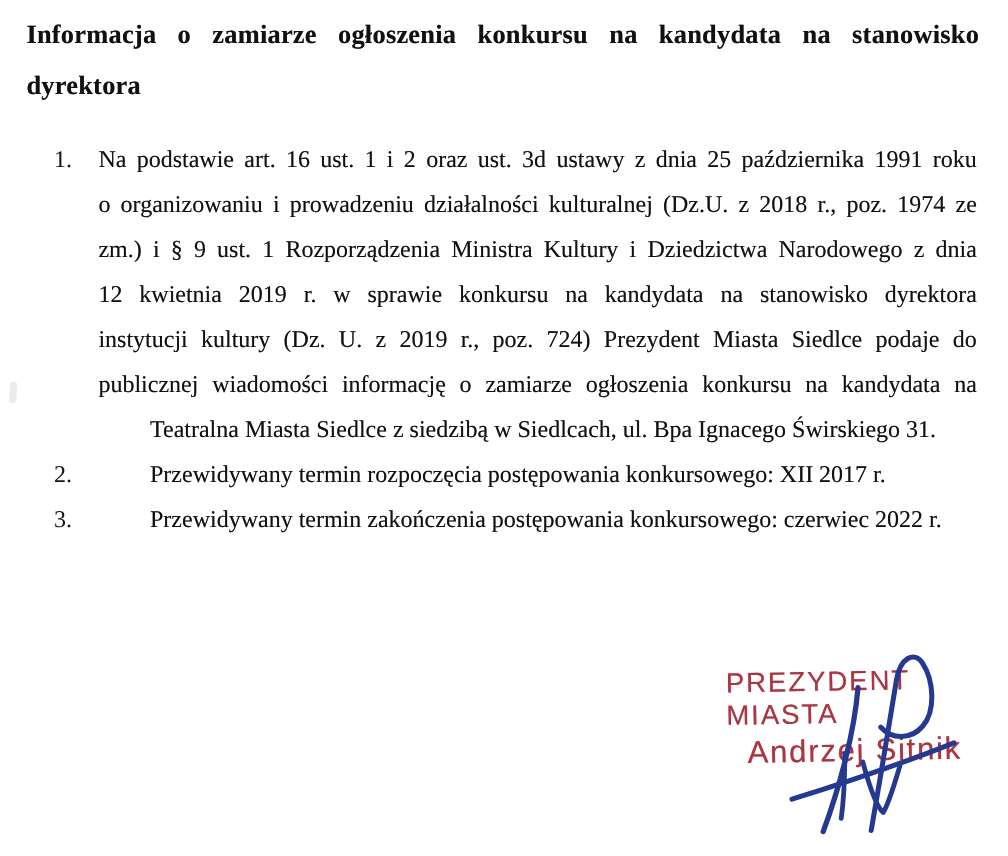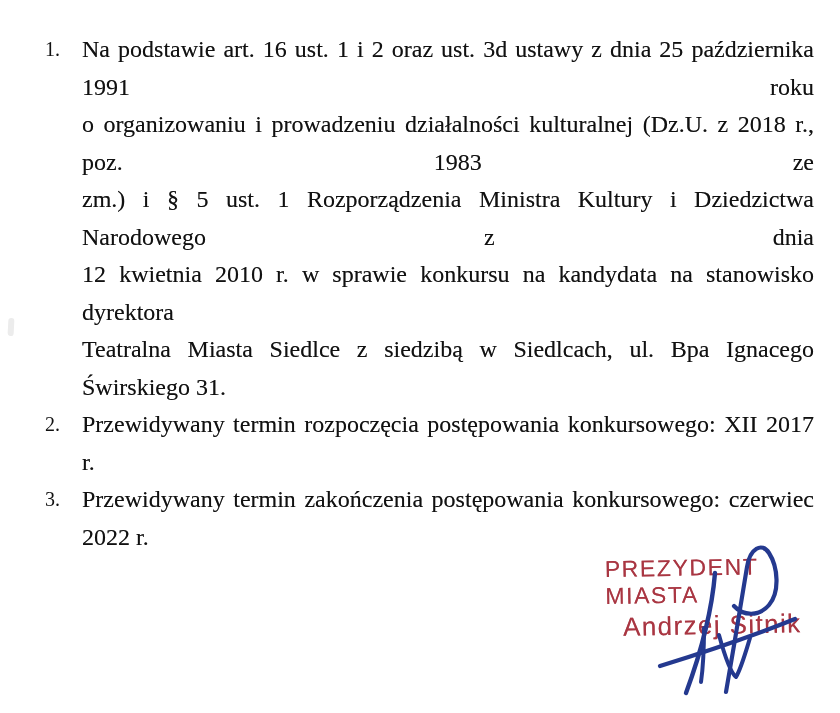--- a/index.html
+++ b/index.html
@@ -40,28 +40,29 @@
     padding-left: 60px;
   }
   .doc-item .num {
     position: absolute;
     left: 23px;
     top: 0;
     font-size: 20px;
     line-height: 37.5px;
   }
   .jline {
-    font-size: 24px;
+    font-size: 20px;
     line-height: 37.5px;
     text-align: justify;
     text-align-last: justify;
     text-shadow: 0 0 0.4px rgba(0,0,0,0.45);
   }
   .jline.last {
     text-align-last: left;
+    margin-left: 43px;
   }
   
   .stamp-line1 {
     position: absolute;
     left: 605px;
     top: 554px;
     font-family: "Liberation Sans", "DejaVu Sans", sans-serif;
     font-size: 23px;
     letter-spacing: 1.6px;
     transform: rotate(-1deg);
@@ -95,30 +96,33 @@
     border-radius: 3px;
     transform: rotate(3deg);
   }
 </style>
 </head>
 <body>
 
 <div class="page">
 
   <div class="title-block">
+    <div class="title-line">Informacja o zamiarze ogłoszenia konkursu na kandydata na stanowisko dyrektora</div>
   </div>
 
   <div class="doc-list">
 
     <div class="doc-item">
       <span class="num">1.</span>
       <div class="jline">Na podstawie art. 16 ust. 1 i 2 oraz ust. 3d ustawy z dnia 25 października 1991 roku</div>
-      <div class="jline">o organizowaniu i prowadzeniu działalności kulturalnej (Dz.U. z 2018 r., poz. 1983 ze</div>
-      <div class="jline">zm.) i § 5 ust. 1 Rozporządzenia Ministra Kultury i Dziedzictwa Narodowego z dnia</div>
-      <div class="jline">12 kwietnia 2010 r. w sprawie konkursu na kandydata na stanowisko dyrektora</div>
+      <div class="jline">o organizowaniu i prowadzeniu działalności kulturalnej (Dz.U. z 2018 r., poz. 1974 ze</div>
+      <div class="jline">zm.) i § 9 ust. 1 Rozporządzenia Ministra Kultury i Dziedzictwa Narodowego z dnia</div>
+      <div class="jline">12 kwietnia 2019 r. w sprawie konkursu na kandydata na stanowisko dyrektora</div>
+      <div class="jline">instytucji kultury (Dz. U. z 2019 r., poz. 724)  Prezydent Miasta Siedlce podaje do</div>
+      <div class="jline">publicznej wiadomości informację o zamiarze ogłoszenia konkursu na kandydata na</div>
       <div class="jline last">Teatralna Miasta Siedlce z siedzibą w Siedlcach, ul. Bpa Ignacego Świrskiego 31.</div>
     </div>
 
     <div class="doc-item">
       <span class="num">2.</span>
       <div class="jline last">Przewidywany termin rozpoczęcia postępowania konkursowego:  XII 2017 r.</div>
     </div>
 
     <div class="doc-item">
       <span class="num">3.</span>

